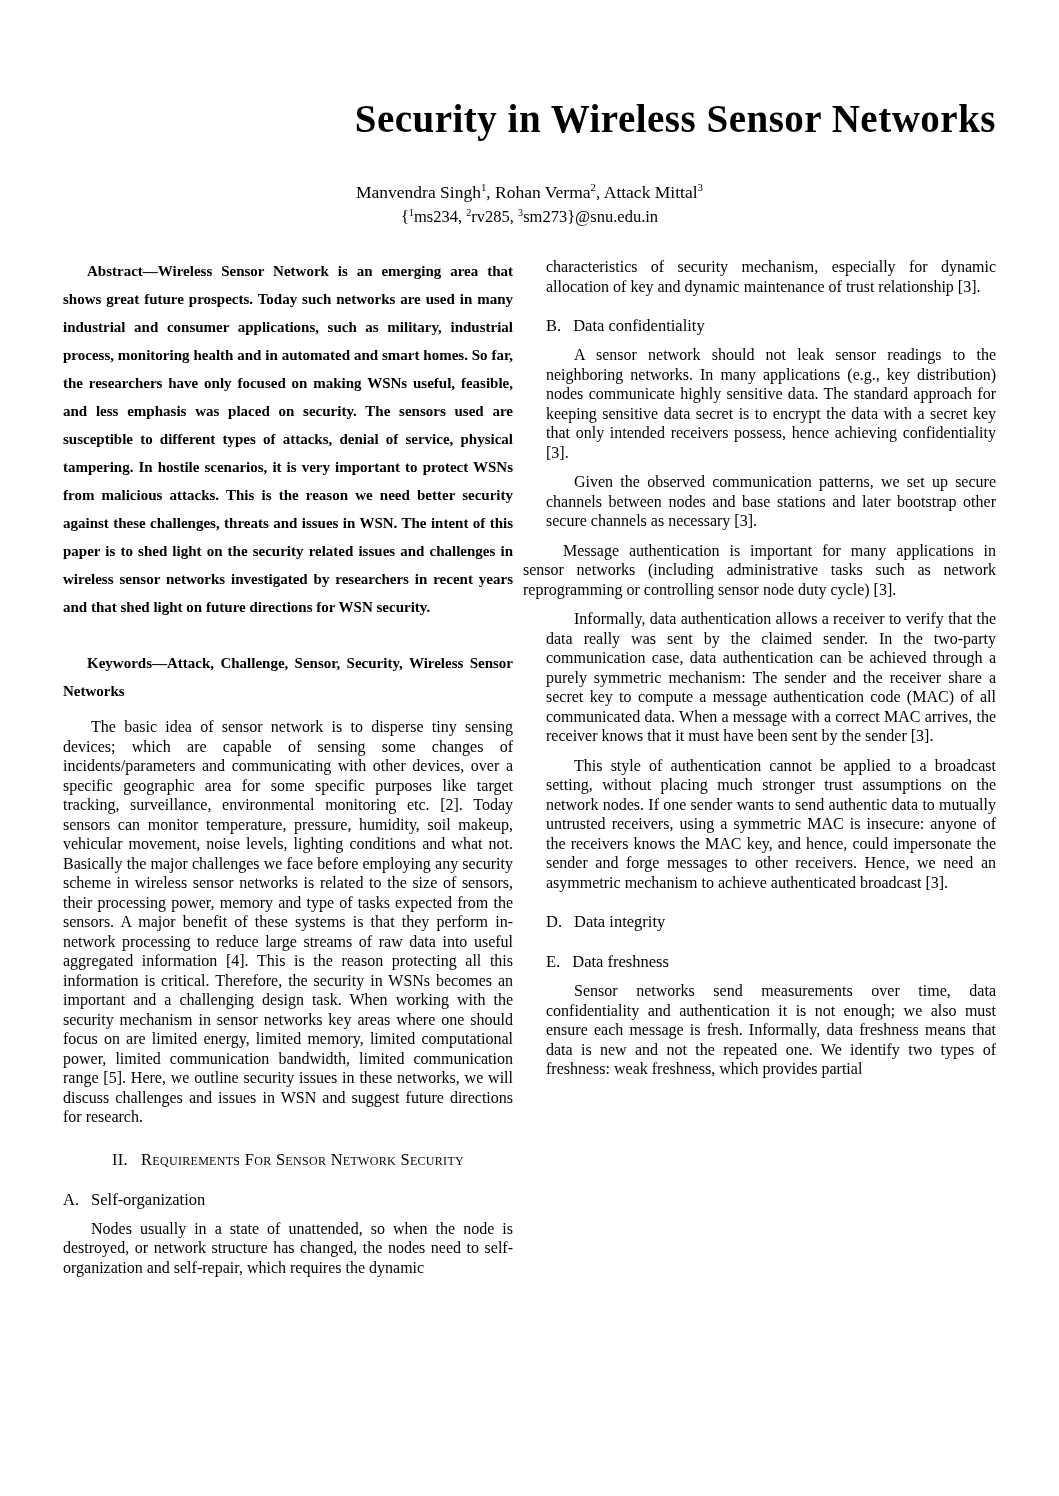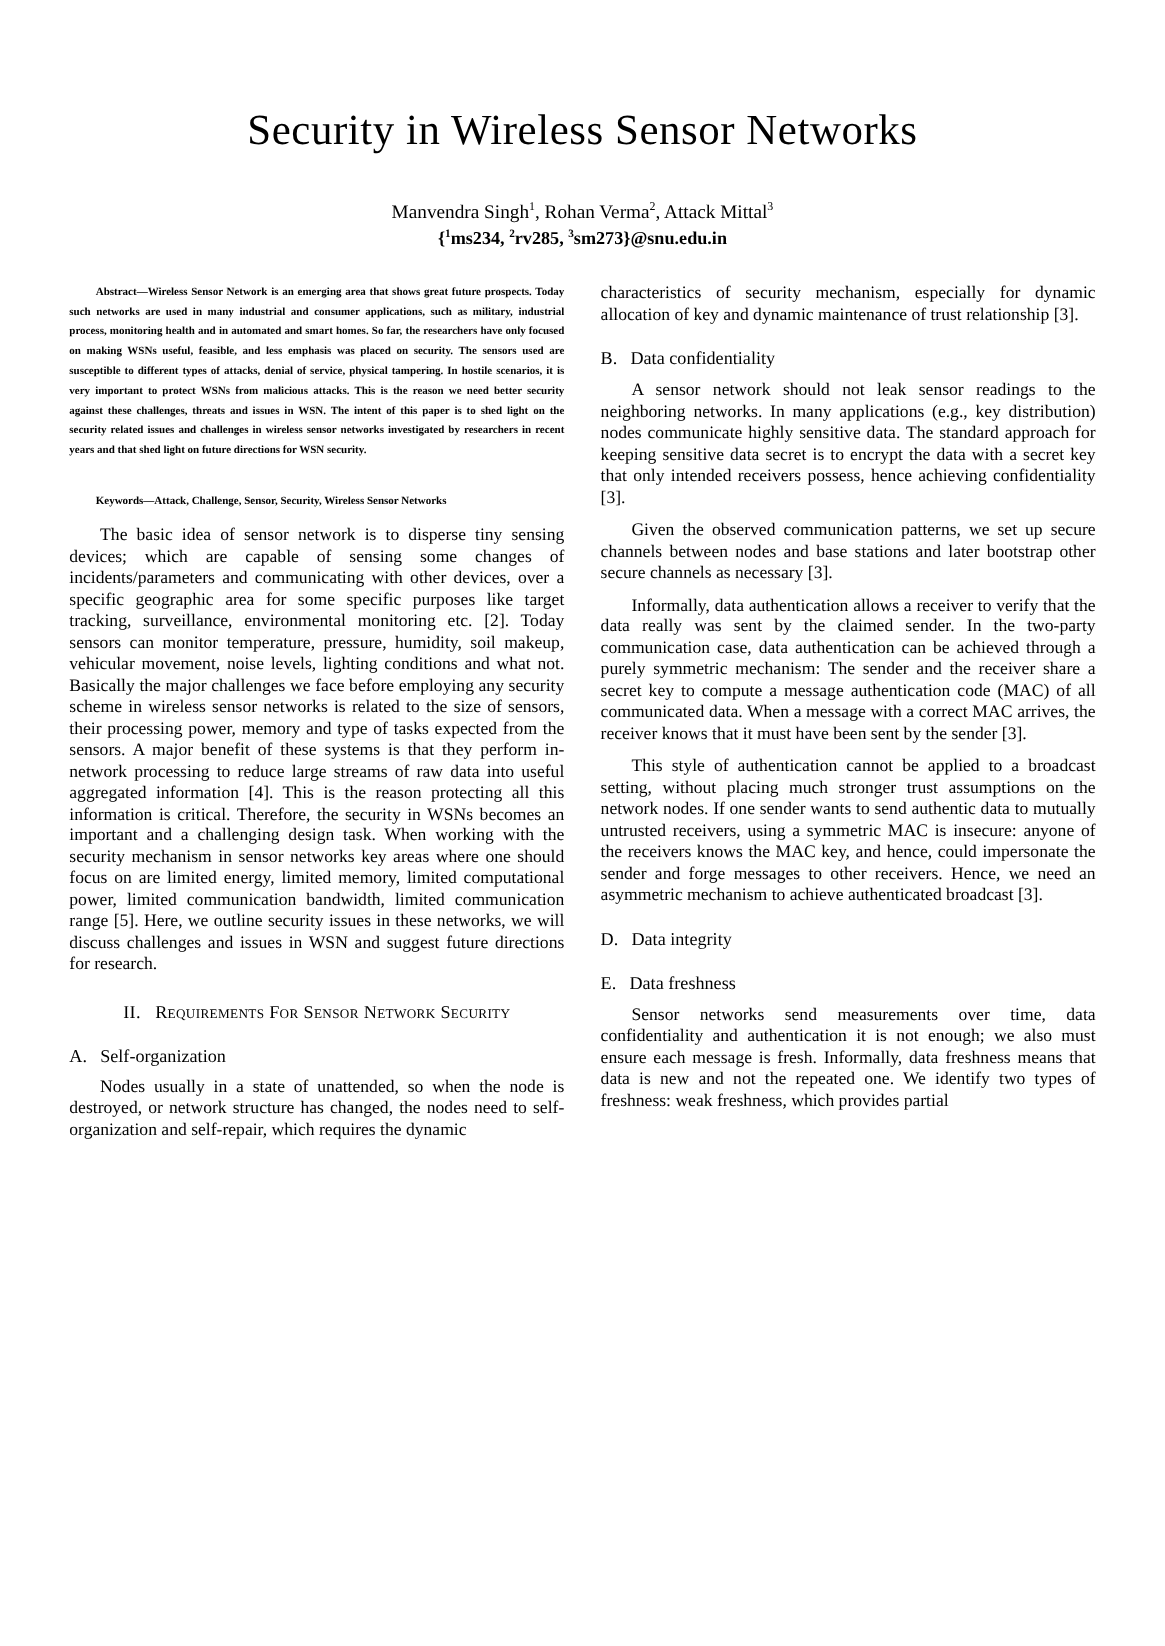--- a/index.html
+++ b/index.html
@@ -13,57 +13,56 @@
     overflow: hidden;
     font-family: "Liberation Serif", serif;
     color: #000000;
   }
   .page {
     padding: 95px 63px 0 63px;
     box-sizing: border-box;
   }
   .title {
     margin: 0 0 40px 0;
-    text-align: center;
+    text-align: right;
     font-size: 39px;
-    font-weight: 400;
+    font-weight: 700;
     line-height: 47px;
     letter-spacing: 0.5px;
   }
   .authors {
     text-align: center;
     font-size: 17.5px;
     line-height: 21px;
     margin-bottom: 4px;
   }
   .email {
     text-align: center;
     font-size: 16.5px;
     line-height: 20px;
-    font-weight: bold;
   }
   sup { font-size: 0.62em; line-height: 0; }
   .columns {
     display: flex;
     gap: 33px;
     margin-top: 30px;
   }
   .col { width: 450px; box-sizing: border-box; }
   p {
     margin: 0 0 10px 0;
     font-size: 16px;
     line-height: 19.5px;
     text-align: justify;
     text-indent: 28px;
   }
   p.no-indent { text-indent: 0; }
   .abstract, .keywords {
     font-weight: bold;
-    font-size: 10px;
-    line-height: 18px;
+    font-size: 15px;
+    line-height: 28px;
     text-indent: 24px;
   }
   .abstract { margin-bottom: 28px; }
   .keywords { margin-bottom: 12px; }
   .sec-heading {
     margin: 23px 0 12px 0;
     text-align: center;
     font-size: 16.5px;
     font-weight: 400;
     font-variant: small-caps;
@@ -105,20 +104,21 @@
       <p>Nodes usually in a state of unattended, so when the node is destroyed, or network structure has changed, the nodes need to self-organization and self-repair, which requires the dynamic</p>
     </div>
 
     <div class="col">
       <p class="no-indent">characteristics of security mechanism, especially for dynamic allocation of key and dynamic maintenance of trust relationship [3].</p>
 
       <h3 class="sub-heading"><span class="label">B.</span><span>Data confidentiality</span></h3>
       <p>A sensor network should not leak sensor readings to the neighboring networks. In many applications (e.g., key distribution) nodes communicate highly sensitive data. The standard approach for keeping sensitive data secret is to encrypt the data with a secret key that only intended receivers possess, hence achieving confidentiality [3].</p>
       <p>Given the observed communication patterns, we set up secure channels between nodes and base stations and later bootstrap other secure channels as necessary [3].</p>
 
+      <p class="hang">Message authentication is important for many applications in sensor networks (including administrative tasks such as network reprogramming or controlling sensor node duty cycle) [3].</p>
       <p>Informally, data authentication allows a receiver to verify that the data really was sent by the claimed sender. In the two-party communication case, data authentication can be achieved through a purely symmetric mechanism: The sender and the receiver share a secret key to compute a message authentication code (MAC) of all communicated data. When a message with a correct MAC arrives, the receiver knows that it must have been sent by the sender [3].</p>
       <p>This style of authentication cannot be applied to a broadcast setting, without placing much stronger trust assumptions on the network nodes. If one sender wants to send authentic data to mutually untrusted receivers, using a symmetric MAC is insecure: anyone of the receivers knows the MAC key, and hence, could impersonate the sender and forge messages to other receivers. Hence, we need an asymmetric mechanism to achieve authenticated broadcast [3].</p>
 
       <h3 class="sub-heading"><span class="label">D.</span><span>Data integrity</span></h3>
 
       <h3 class="sub-heading"><span class="label">E.</span><span>Data freshness</span></h3>
       <p>Sensor networks send measurements over time, data confidentiality and authentication it is not enough; we also must ensure each message is fresh. Informally, data freshness means that data is new and not the repeated one. We identify two types of freshness: weak freshness, which provides partial</p>
     </div>
 
   </div>

